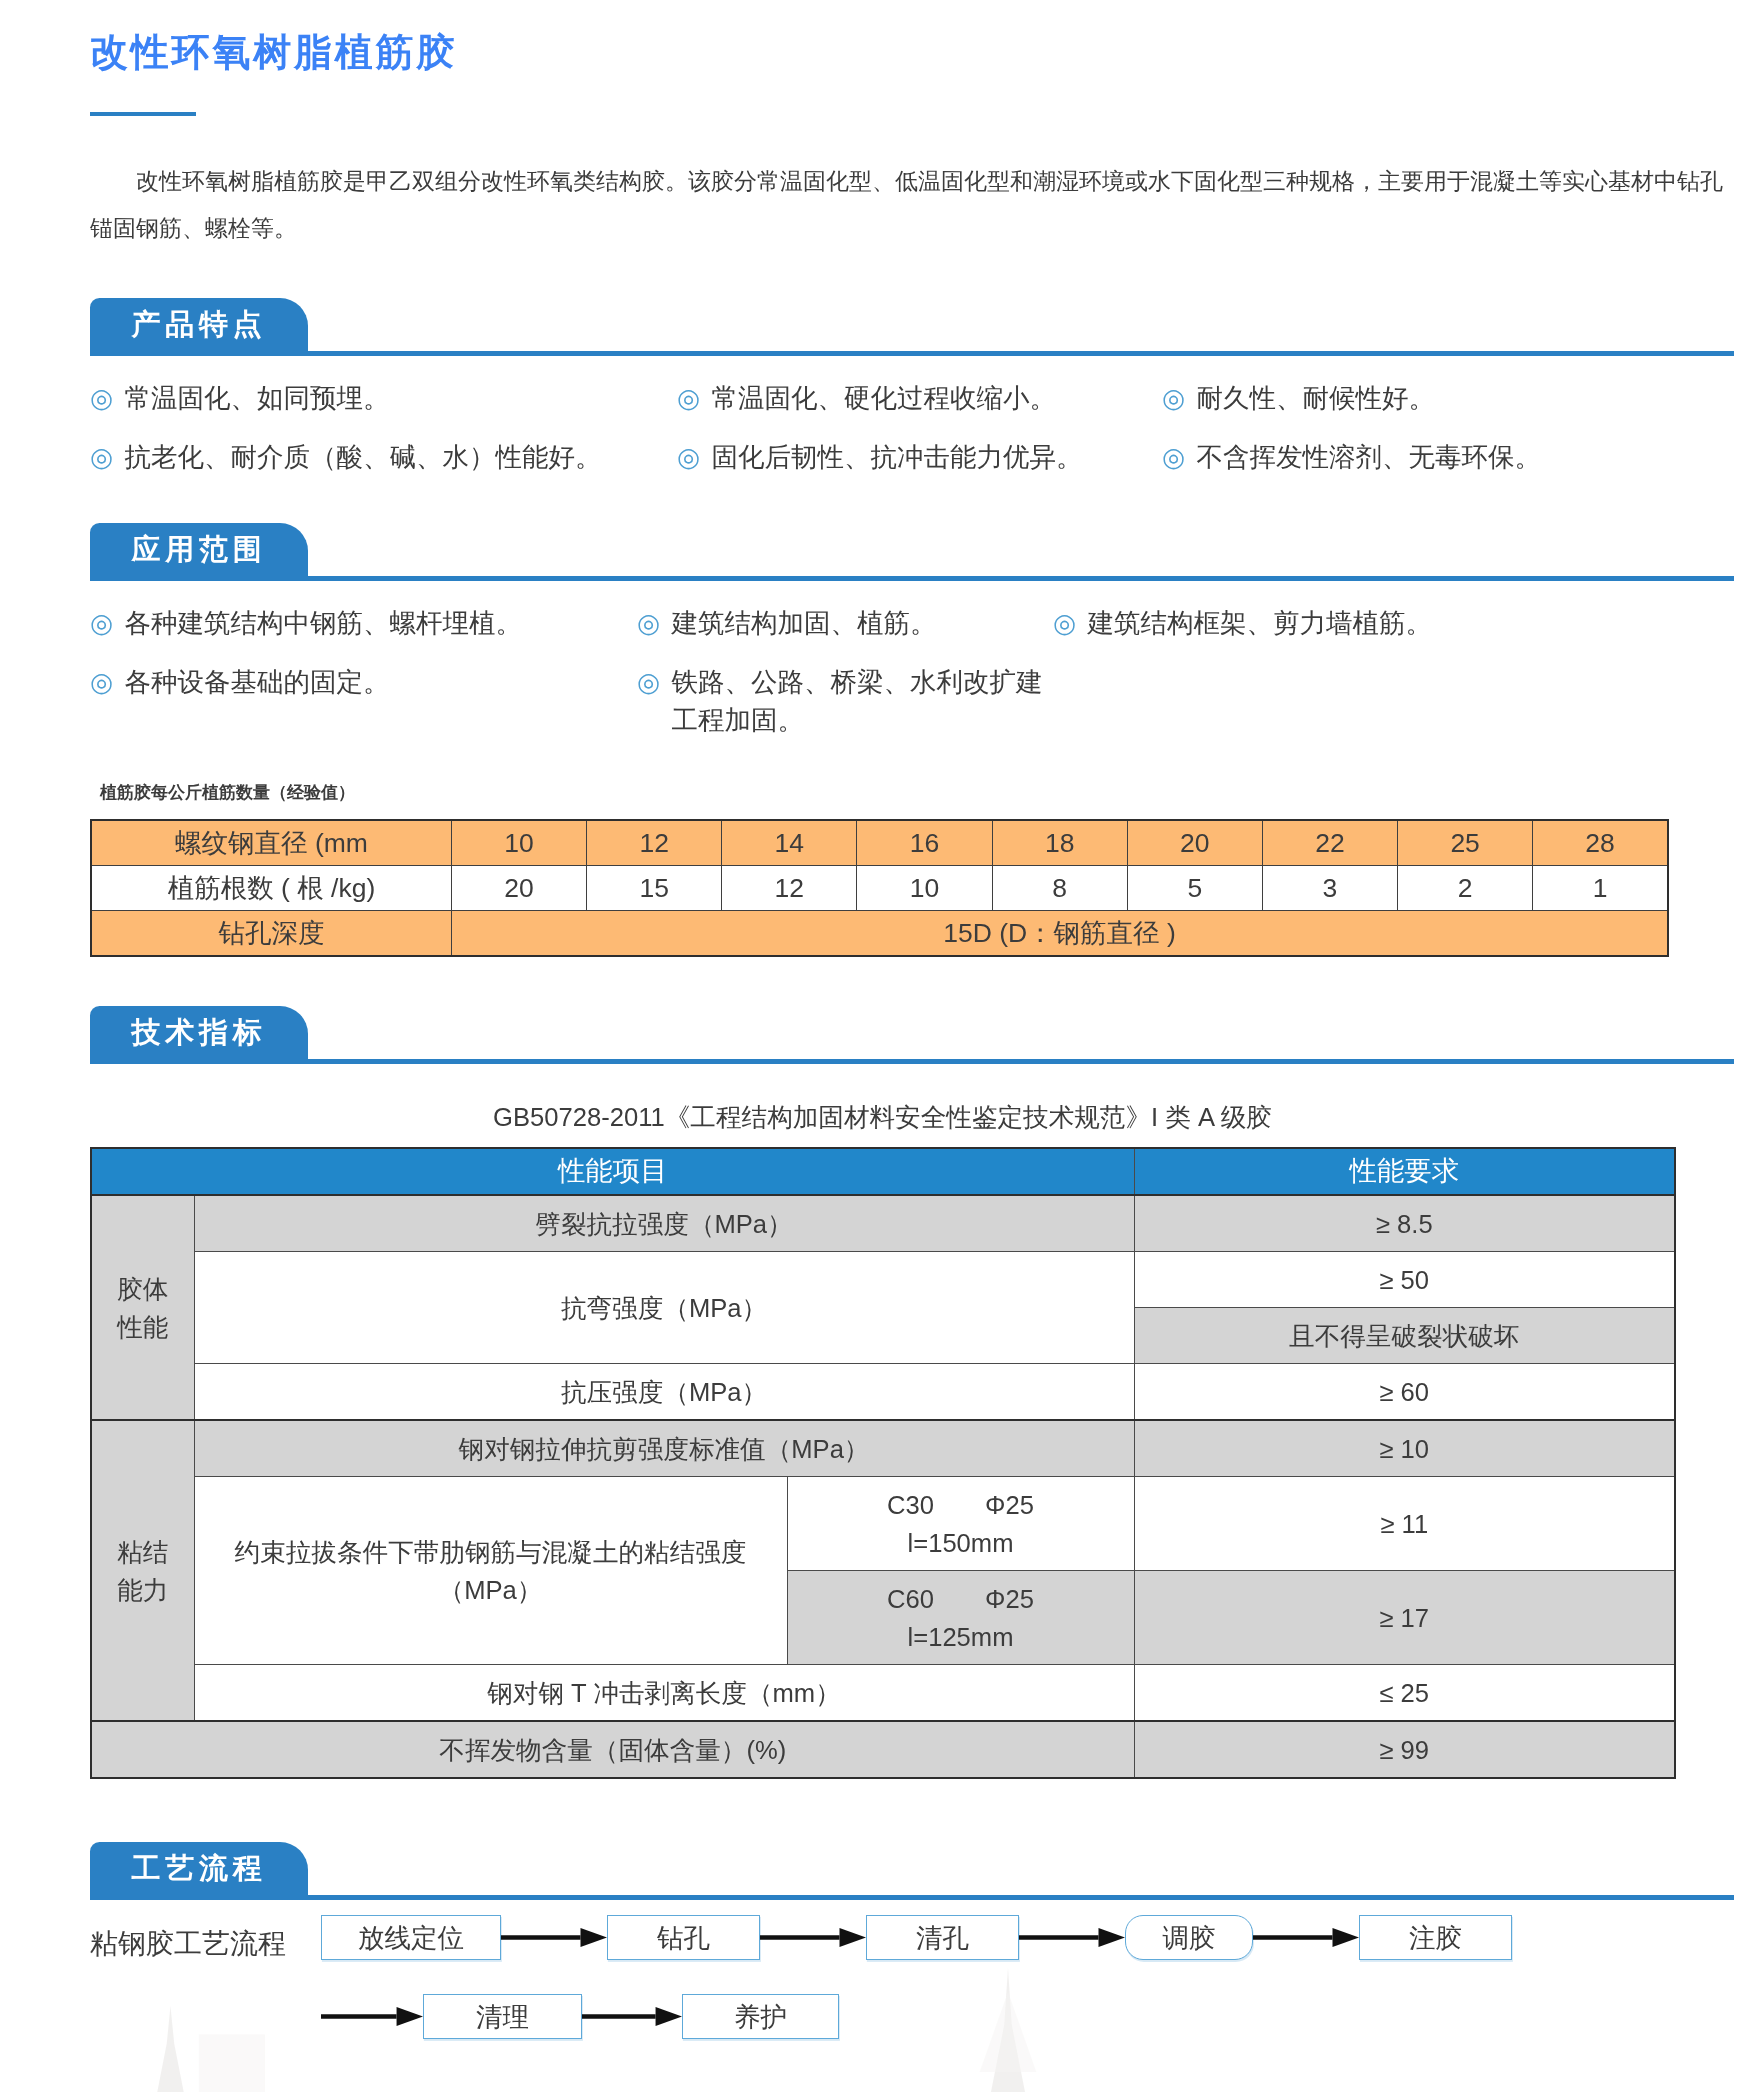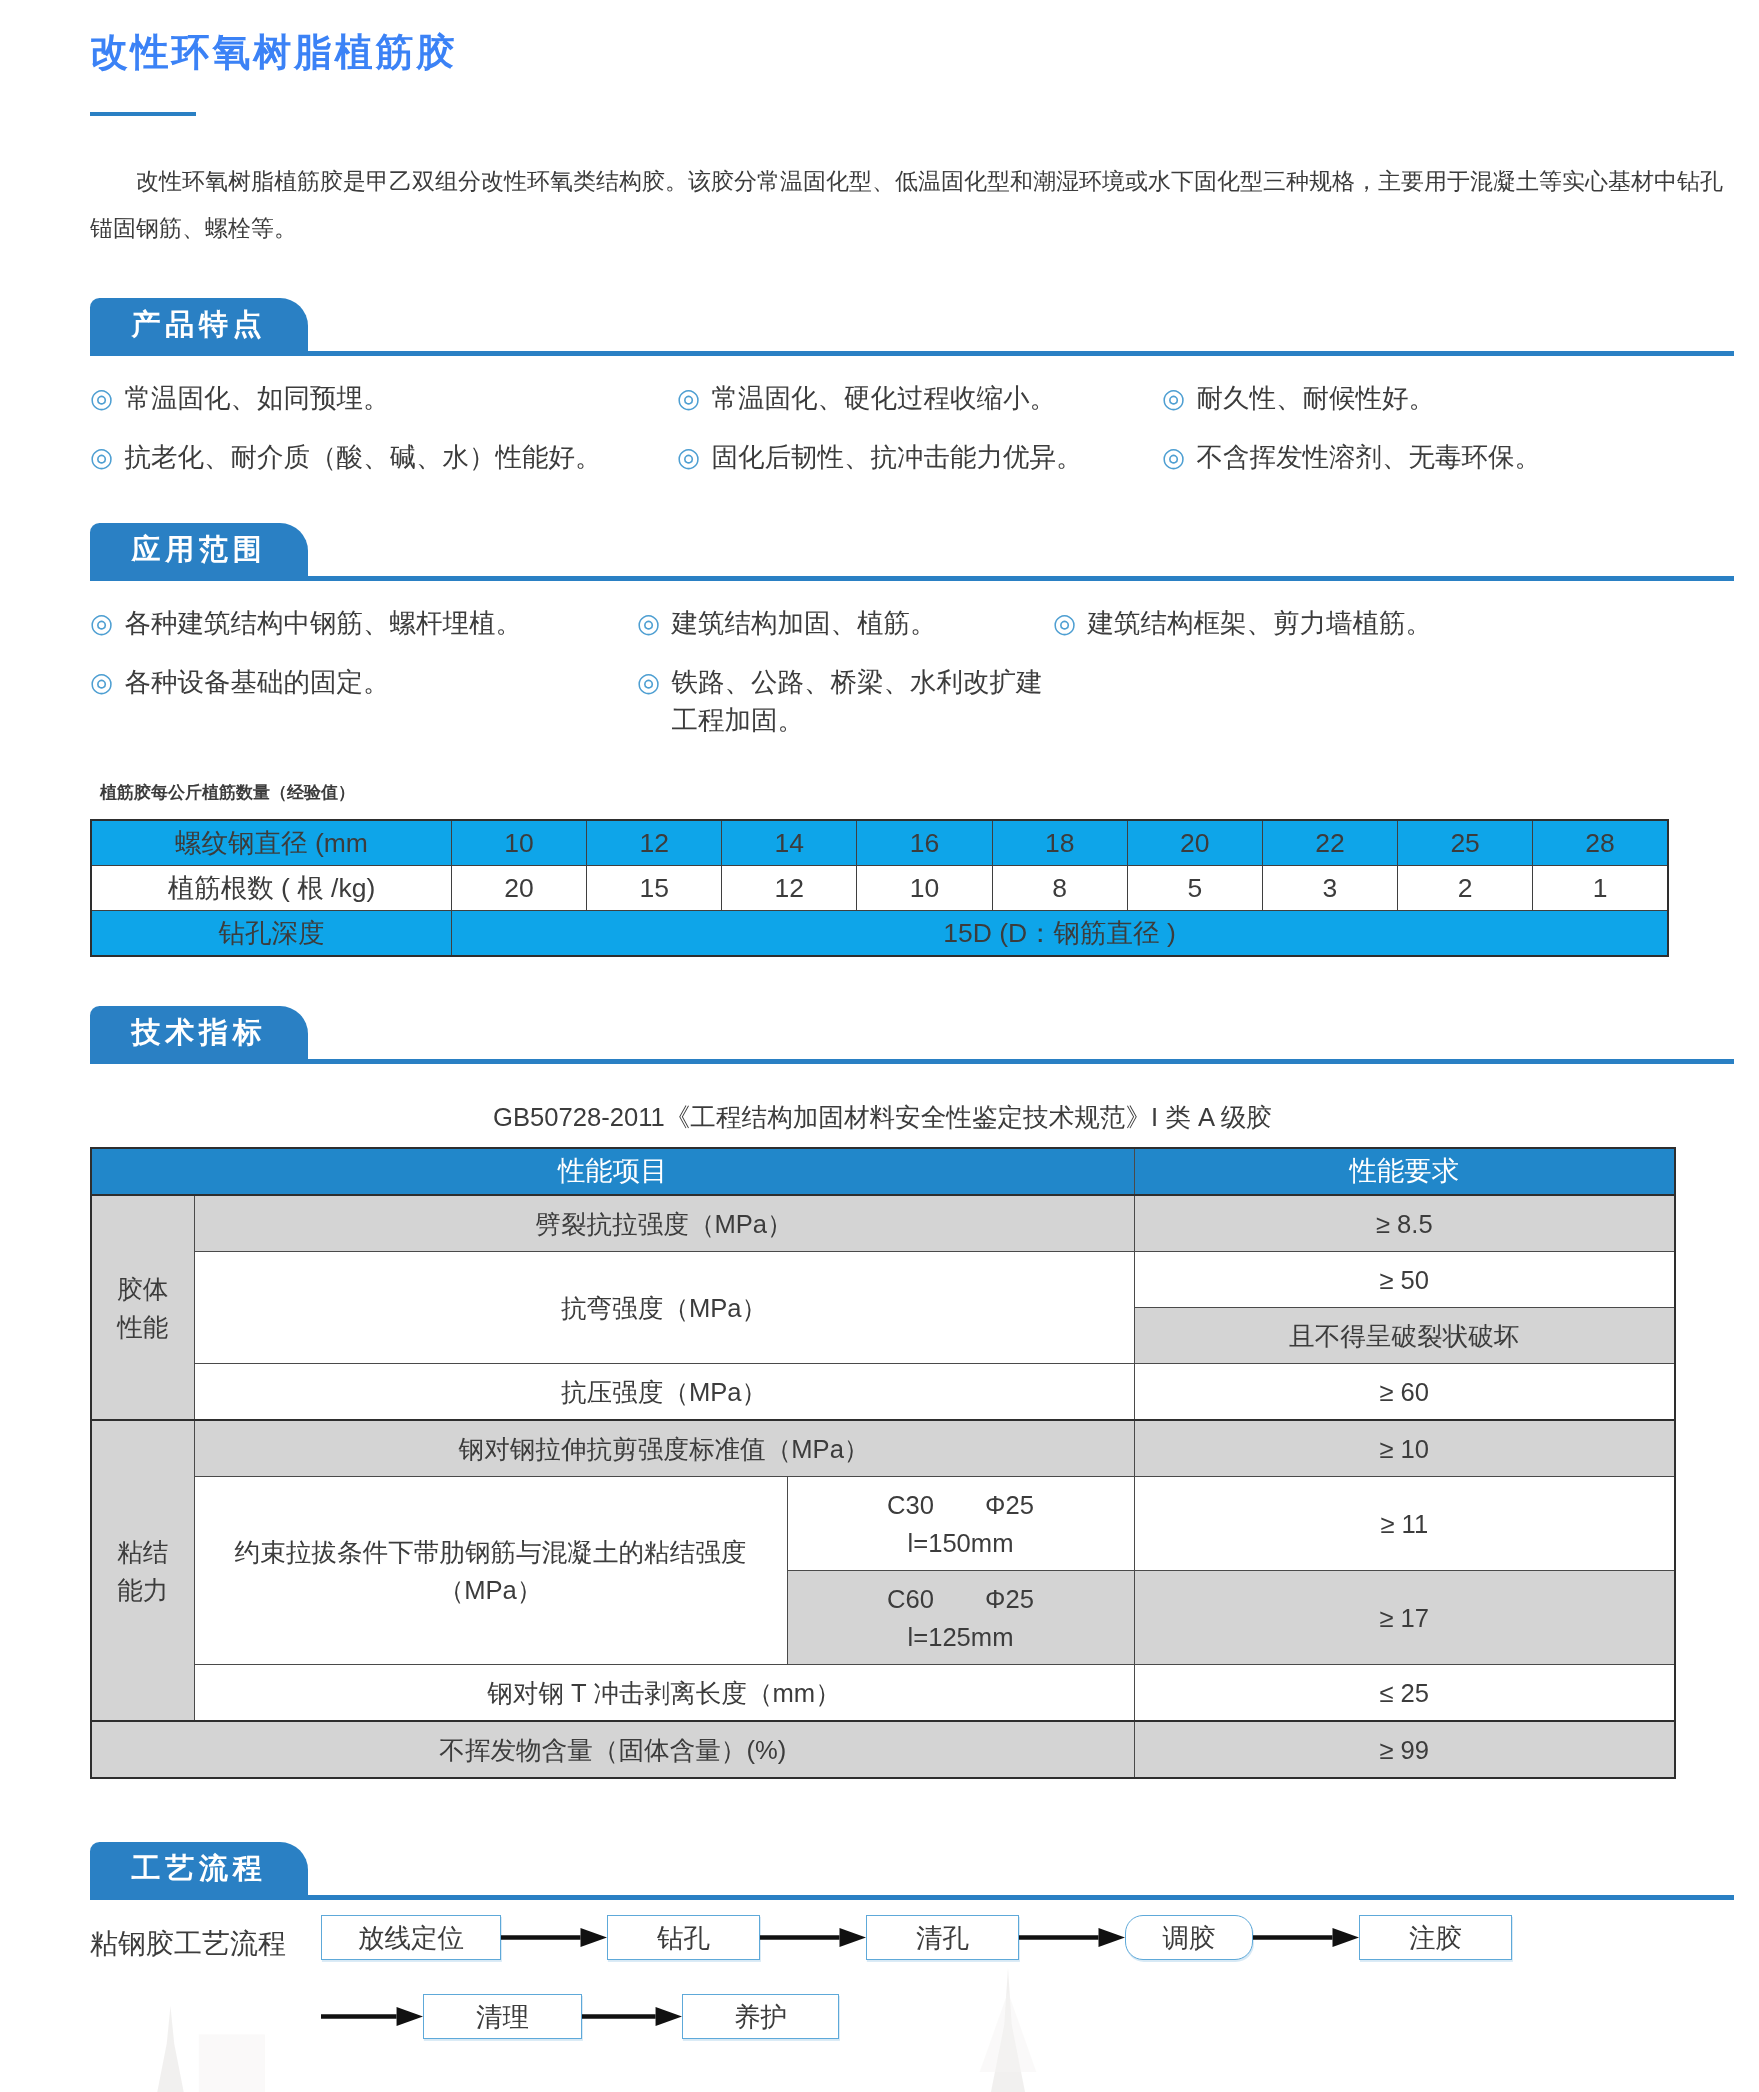--- a/index.html
+++ b/index.html
@@ -24,21 +24,21 @@
   .grid-features{grid-template-columns:587px 485px auto;}
   .grid-apps{grid-template-columns:547px 416px auto;}
   .bullet{display:flex;align-items:flex-start;font-size:26.5px;line-height:38px;}
   .bmark{color:#4e9fd2;margin-right:11.4px;font-size:26.5px;}
   
   .tbl-caption{margin:42px 10px 0;font-size:17px;font-weight:bold;}
   
   table{border-collapse:collapse;table-layout:fixed;}
   .rebar{width:1579px;margin-top:15px;border:2.8px solid #2e2e2e;}
   .rebar td{border:1.9px solid #3f3f3f;text-align:center;font-size:26.5px;height:44px;padding:0 3.8px;}
-  .rebar tr.gray td{background:#0ea5e9;}
+  .rebar tr.gray td{background:#fdba74;}
   
   .tech-caption{margin:36px 0 0;width:1585px;text-align:center;font-size:25.6px;}
   .tech{width:1585px;margin-top:11.4px;border:2.8px solid #2e2e2e;}
   .tech td{border:1.9px solid #4a4a4a;text-align:center;font-size:25.6px;padding:8.5px 9.5px;line-height:38px;}
   .tech td.gray{background:#d4d4d4;}
   .tech tr.th-row td{background:#2187ca;color:#ffffff;font-size:27.4px;height:42px;padding:1.9px 7.6px;border-bottom:2.8px solid #2e2e2e;}
   .tech tr.group-sep td{border-top:2.8px solid #2e2e2e;}
   .tech td.cat{background:#d4d4d4;padding:13px 17px;}
   
   .process-area{display:flex;margin-top:15px;width:1644px;}

